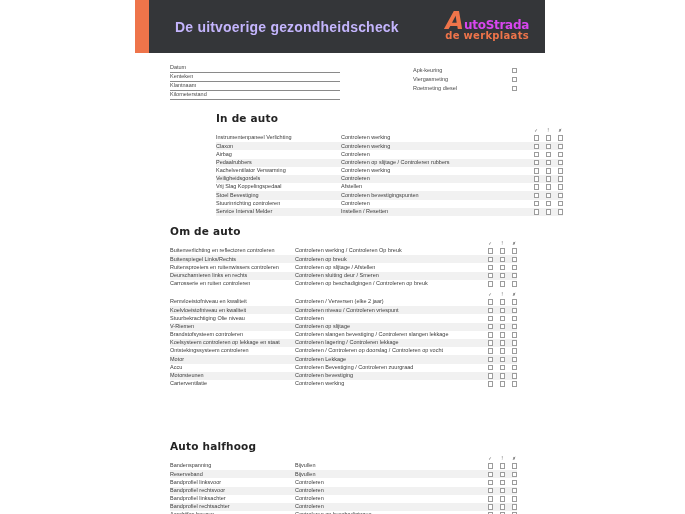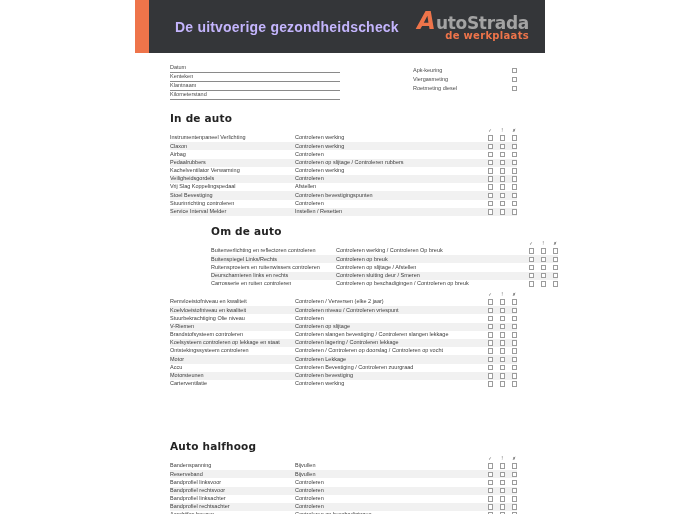--- a/index.html
+++ b/index.html
@@ -23,21 +23,21 @@
   .page-title{
     margin-left:40px;color:#c4b5fd;font-family:Liberation Sans, sans-serif;
     font-weight:bold;font-size:14px;letter-spacing:0.2px;white-space:nowrap;
   }
   .logo{
     position:absolute;right:16px;top:9px;text-align:right;line-height:1;
     font-family:"DejaVu Sans",sans-serif;font-weight:bold;
   }
   .logo-row{display:flex;align-items:baseline;justify-content:flex-end;}
   .logo-initial{color:var(--accent);font-size:24px;font-style:italic;}
-  .logo-rest{color:#a3a3a3;font-size:17px;letter-spacing:-0.3px;}
+  .logo-rest{color:#d946ef;font-size:12px;letter-spacing:-0.3px;}
   .logo-tagline{color:var(--accent);font-size:10px;margin-top:-2px;letter-spacing:0.3px;}
   
   .fields{position:absolute;left:170px;top:64px;width:170px;}
   .field{
     height:9px;box-sizing:border-box;border-bottom:1px solid #8a8a8a;
     font-size:5.5px;line-height:1;padding-top:1px;color:#4a4a4a;
   }
   .apk-checks{position:absolute;left:413px;top:66px;width:104px;}
   .apk-row{display:flex;justify-content:space-between;align-items:center;height:9px;font-size:5.5px;line-height:1;color:#4a4a4a;}
   
@@ -106,21 +106,21 @@
     <span class="apk-label">Viergasmeting</span>
     <span class="checkbox" style="margin-left:0"></span>
   </div>
 
   <div class="apk-row">
     <span class="apk-label">Roetmeting diesel</span>
     <span class="checkbox" style="margin-left:0"></span>
   </div>
 </div>
   <div id="sections">
-  <div class="section" style="top: 113px;">
+  <div class="section" style="top: 113px; margin-left: 46px;">
     <div class="section-title">In de auto</div>
     <div class="col-headers">
       <span>✓</span>
       <span>!</span>
       <span>✗</span>
     </div>
     <div class="rows">
   <div class="row">
     <span class="row-label">Instrumentenpaneel Verlichting</span>
     <span class="row-action">Controleren werking</span>
@@ -216,21 +216,21 @@
     <span class="row-action">Instellen / Resetten</span>
     <span class="row-checks">
       <span class="checkbox"></span>
       <span class="checkbox"></span>
       <span class="checkbox"></span>
     </span>
   </div>
 </div>
   </div>
 
-  <div class="section" style="top: 226px; margin-left: 41px;">
+  <div class="section" style="top: 226px;">
     <div class="section-title">Om de auto</div>
     <div class="col-headers">
       <span>✓</span>
       <span>!</span>
       <span>✗</span>
     </div>
     <div class="rows">
   <div class="row">
     <span class="row-label">Buitenverlichting en reflectoren controleren</span>
     <span class="row-action">Controleren werking / Controleren Op breuk</span>

